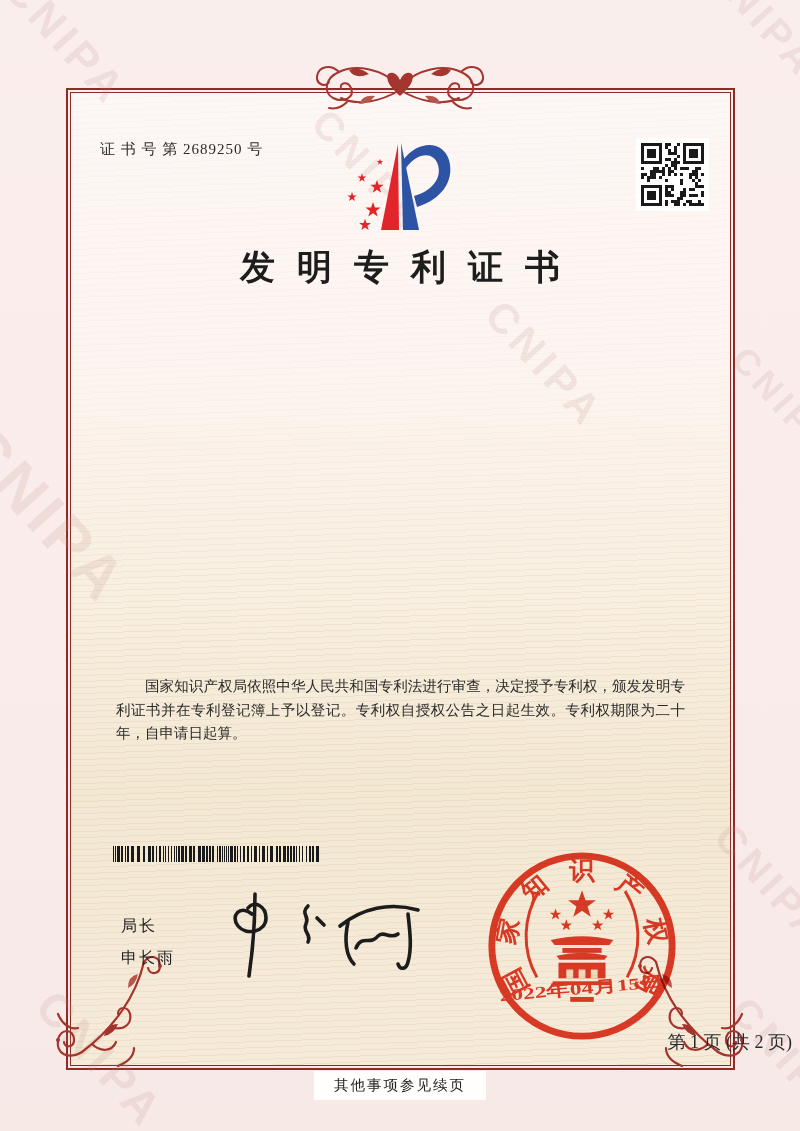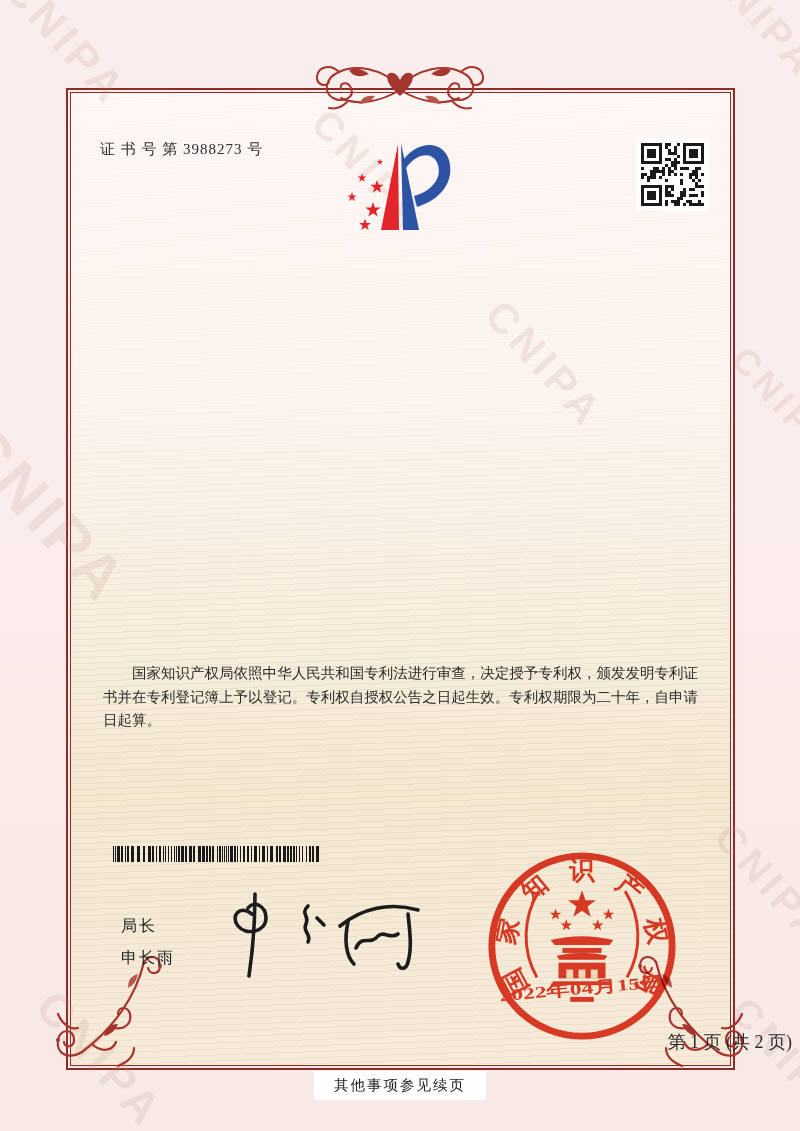--- a/index.html
+++ b/index.html
@@ -29,21 +29,21 @@
   #title{left:0;right:0;top:244px;text-align:center;font-size:35px;font-weight:bold;
          letter-spacing:22px;padding-left:22px;color:#1d1d1d;}
   .frow{position:absolute;left:113px;white-space:nowrap;font-size:15px;color:#242424;}
   .flabel{display:inline-block;width:82px;text-align:justify;text-align-last:justify;vertical-align:top;}
   .colon{display:inline-block;vertical-align:top;}
   .fvalue{display:inline-block;margin-left:6px;vertical-align:top;letter-spacing:0.5px;}
   .fvalue.wrap{white-space:normal;width:402px;line-height:24px;}
   .fgroup2{position:absolute;left:307px;top:0;white-space:nowrap;}
   #body-text{left:100px;top:659px;width:601px;font-size:14.5px;line-height:23.5px;
              color:#2a2a2a;text-align:justify;}
-  #body-text p{margin:3px;text-indent:2em;}
+  #body-text p{margin:16px;text-indent:2em;}
   #barcode-wrap{left:113px;top:846px;line-height:0;}
   .sig-label{left:121px;font-family:"Liberation Sans","DejaVu Sans",sans-serif;
              font-size:16px;color:#1f1f1f;letter-spacing:2px;}
   #sig-svg{left:222px;top:884px;}
   #seal{left:484px;top:848px;z-index:5;mix-blend-mode:multiply;opacity:0.95;}
   .seal-char{fill:#e0341f;font-size:26px;font-weight:bold;text-anchor:middle;
              font-family:"Liberation Serif","DejaVu Serif",serif;}
   #page-indicator{left:0;right:8px;top:1030px;text-align:right;font-size:18px;color:#2b2b2b;}
   #cont-chip{left:50%;transform:translateX(-50%);top:1071px;background:#fffefd;
              padding:5px 20px;font-size:14.5px;color:#222;letter-spacing:2px;white-space:nowrap;font-family:Liberation Serif, serif;}
@@ -100,21 +100,21 @@
     <use href="#flourish-half" transform="translate(230,0) scale(-1,1)"></use>
     <path d="M115,22 q-5,-10 -12,-6 q-4,8 12,22 q16,-14 12,-22 q-7,-4 -12,6 Z" fill="#a5362f"></path>
   </svg>
   <svg class="orn" style="left:48px;top:944px" width="130" height="135" viewBox="0 0 130 135">
     <use href="#corner-orn"></use>
   </svg>
   <svg class="orn" style="left:622px;top:944px" width="130" height="135" viewBox="0 0 130 135">
     <use href="#corner-orn" transform="translate(130,0) scale(-1,1)"></use>
   </svg>
 
-  <div class="content" id="cert-no">证 书 号 第 3988273 号</div>
+  <div class="content" id="cert-no">证 书 号 第 2689250 号</div>
 
   <svg class="content" id="logo" width="150" height="110" viewBox="0 0 150 110">
     <path d="M68,14 L51,100 L69,100 Z" fill="#e2242b"></path>
     <path d="M71,13 L73,100 L89,100 Z" fill="#2d53a5"></path>
     <path d="M73,30 C90,8 114,12 119,30 C125,52 110,70 87,77 L84,66 C102,61 112,48 108,35 C104,21 87,22 76,38 Z" fill="#2d53a5"></path>
     <use href="#star" fill="#e2242b" transform="translate(50,32) scale(0.33)"></use>
     <use href="#star" fill="#e2242b" transform="translate(32,48) scale(0.45)"></use>
     <use href="#star" fill="#e2242b" transform="translate(47,57) scale(0.7)"></use>
     <use href="#star" fill="#e2242b" transform="translate(22,67) scale(0.5)"></use>
     <use href="#star" fill="#e2242b" transform="translate(43,80) scale(0.8)"></use>
@@ -243,20 +243,21 @@
         <rect x="60" y="0" width="3" height="21" fill="#1a1a1a"></rect>
         <rect x="48" y="6" width="9" height="9" fill="#1a1a1a"></rect>
         <rect x="0" y="42" width="21" height="3" fill="#1a1a1a"></rect>
         <rect x="0" y="60" width="21" height="3" fill="#1a1a1a"></rect>
         <rect x="0" y="42" width="3" height="21" fill="#1a1a1a"></rect>
         <rect x="18" y="42" width="3" height="21" fill="#1a1a1a"></rect>
         <rect x="6" y="48" width="9" height="9" fill="#1a1a1a"></rect>
       </svg>
   </div>
 
+  <div class="content" id="title">发明专利证书</div>
 
   <div class="frow" style="top:338px">
     <span class="flabel">发明名称</span><span class="colon">：</span><span class="fvalue">一种多规格空气高效过滤器检测装置</span>
   </div>
   <div class="frow" style="top:387px">
     <span class="flabel">发明人</span><span class="colon">：</span><span class="fvalue">赵振波;叶大林;夏信群;王吉</span>
   </div>
   <div class="frow" style="top:435px">
     <span class="flabel">专利号</span><span class="colon">：</span><span class="fvalue">ZL 2019 1 1244556.4</span>
   </div>

